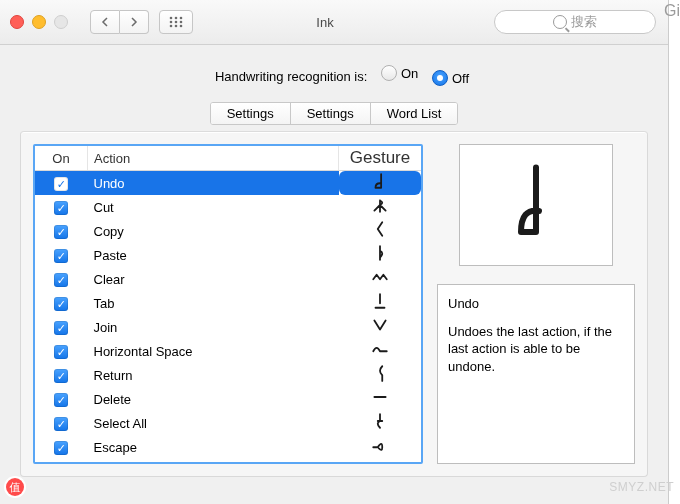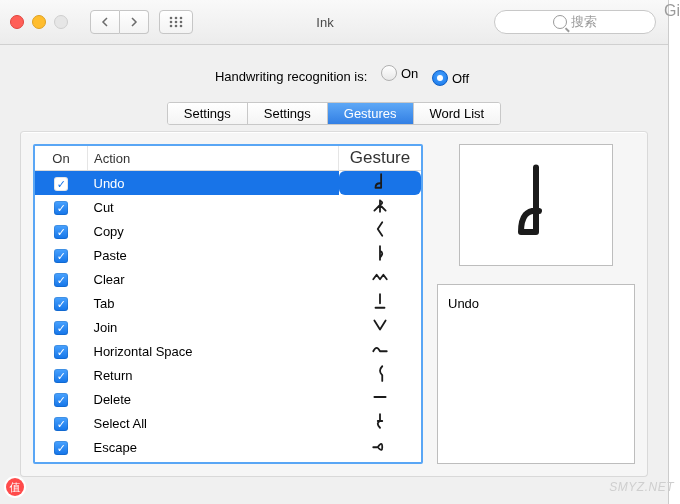--- a/index.html
+++ b/index.html
@@ -264,21 +264,20 @@
     font-size: 16px;
   }
   .watermark {
     position: absolute;
     right: 6px;
     bottom: 10px;
     color: #cfcfcf;
     font-size: 12px;
     letter-spacing: 0.5px;
     pointer-events: none;
-    font-style: italic;
   }
   .corner-dot {
     position: absolute;
     left: 6px;
     bottom: 8px;
     width: 18px; height: 18px;
     border-radius: 50%;
     background: #ff4b4b;
     color: #fff;
     font-size: 11px;
@@ -341,21 +340,20 @@
     <span class="radio checked">
       <span class="dot"></span>
       <span>Off</span>
     </span>
   </div>
 
   <div class="tabs">
     <div class="tabgroup" id="tabgroup">
         <div class="tab">Settings</div>
         <div class="tab">Settings</div>
-        <div class="tab active">Gestures</div>
         <div class="tab">Word List</div>
       </div>
   </div>
 
   <div class="panel">
     <div class="tablewrap">
       <table>
         <thead>
           <tr>
             <th class="col-on">On</th>
@@ -453,20 +451,21 @@
     </div>
 
     <div class="rightcol">
       <div class="preview">
         <svg viewBox="0 0 40 60">
           <path d="M20 5 L20 48 M20 48 L10 48 M10 48 Q10 32 22 34" stroke="#1b1b1b" stroke-width="4" fill="none" stroke-linecap="round" stroke-linejoin="round"></path>
         </svg>
       </div>
       <div class="desc">
         <div class="dtitle">Undo</div>
+        <div>Undoes the last action, if the last action is able to be undone.</div>
       </div>
     </div>
   </div>
 
 </div>
 
 <div class="outside-right">Gi</div>
 <div class="watermark">SMYZ.NET</div>
 <div class="corner-dot">值</div>
 

